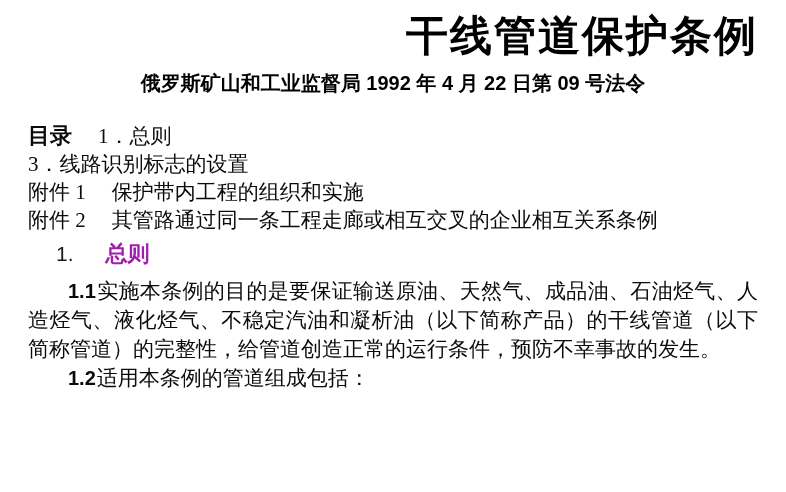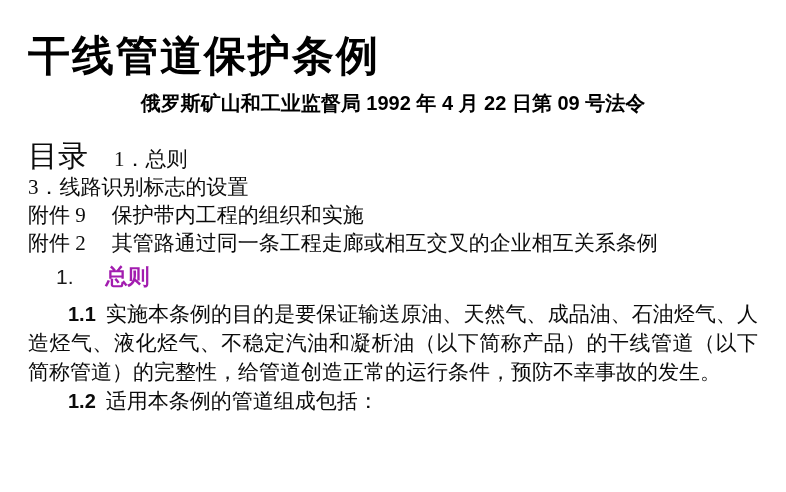--- a/index.html
+++ b/index.html
@@ -9,22 +9,22 @@
     overflow: hidden;
     font-family: "Liberation Serif", serif;
     color: #0b0b0b;
   }
   .page {
     width: 786px; height: 492px;
     padding: 0 28px;
     background: #ffffff;
   }
   .doc-title {
-    margin-top: 30px;
-    text-align: left;
+    margin-top: 10px;
+    text-align: right;
     font-family: "Liberation Sans", sans-serif;
     font-weight: 900;
     font-size: 42px;
     line-height: 52px;
     letter-spacing: 2px;
     color: #000000;
   }
   .doc-subtitle {
     margin-top: 8px;
     text-align: center;
@@ -34,22 +34,22 @@
     line-height: 26px;
     color: #000000;
   }
   .toc {
     margin-top: 26px;
     font-size: 21px;
     line-height: 28px;
   }
   .toc-line { white-space: nowrap; }
   .toc-heading {
-    font-weight: 400;
-    font-size: 30px;
+    font-weight: 700;
+    font-size: 22px;
     margin-right: 26px;
   }
   .appendix-label { margin-right: 26px; }
   .section-heading {
     margin-top: 6px;
     font-family: "Liberation Sans", sans-serif;
     font-size: 21px;
     line-height: 27px;
   }
   .section-num {
@@ -67,21 +67,21 @@
     font-size: 21px;
     line-height: 29px;
     text-align: justify;
     text-indent: 40px;
   }
   .body-para.last { margin-top: 0; text-align: left; }
   .para-num {
     font-family: "Liberation Sans", sans-serif;
     font-weight: 700;
     font-size: 20px;
-    margin-right: 10px;
+    margin-right: 1px;
   }
 </style>
 </head>
 <body>
 
 <div class="page">
 
   <h1 class="doc-title">干线管道保护条例</h1>
 
   <div class="doc-subtitle">俄罗斯矿山和工业监督局 1992 年 4 月 22 日第 09 号法令</div>
@@ -91,21 +91,21 @@
     <div class="toc-line">
       <span class="toc-heading">目录</span><span>1．总则</span>
     </div>
 
 
     <div class="toc-line">3．线路识别标志的设置</div>
 
 
 
     <div class="toc-line">
-      <span class="appendix-label">附件 9</span><span>保护带内工程的组织和实施</span>
+      <span class="appendix-label">附件 1</span><span>保护带内工程的组织和实施</span>
     </div>
 
     <div class="toc-line">
       <span class="appendix-label">附件 2</span><span>其管路通过同一条工程走廊或相互交叉的企业相互关系条例</span>
     </div>
 
   </div>
 
   <div class="section-heading">
     <span class="section-num">1.</span><span class="section-title">总则</span>

